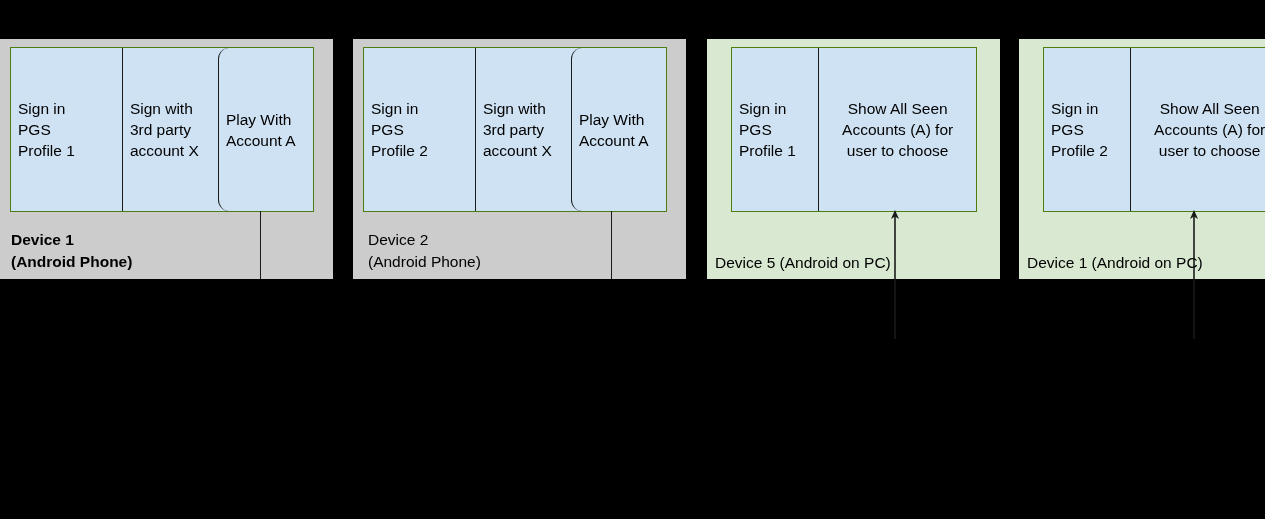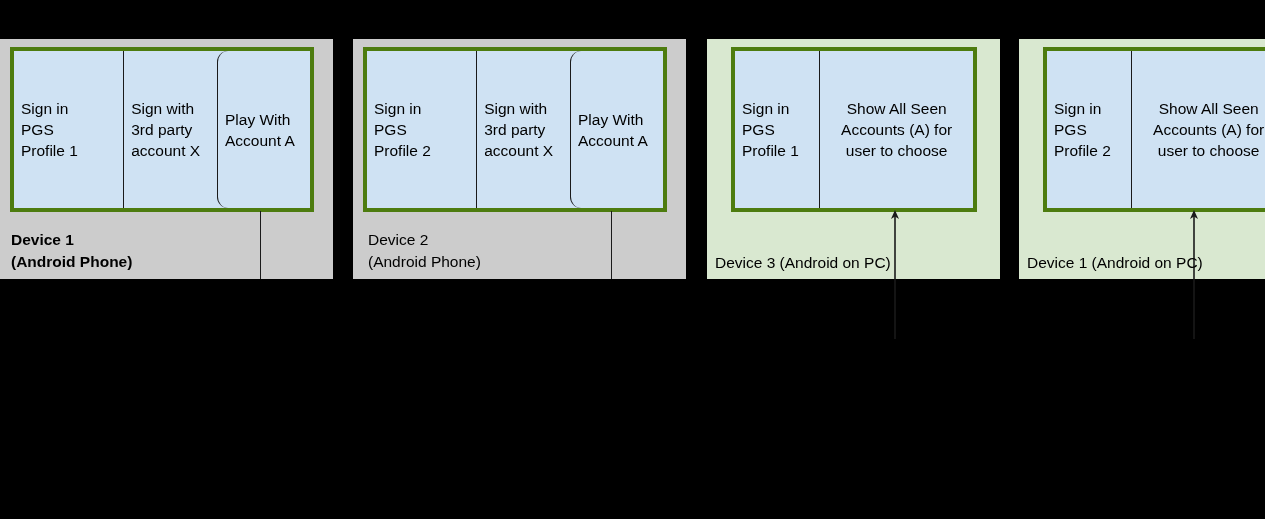--- a/index.html
+++ b/index.html
@@ -38,21 +38,21 @@
   #device-1 { left: -8px;   top: 39px; width: 341px; height: 240px; }
   #device-2 { left: 353px;  top: 39px; width: 333px; height: 240px; }
   #device-3 { left: 707px;  top: 39px; width: 293px; height: 240px; }
   #device-4 { left: 1019px; top: 39px; width: 254px; height: 240px; }
 
   
   .step-row {
     position: absolute;
     display: flex;
     box-sizing: border-box;
-    border: 4px solid #4d7c0f;
+    border: 1px solid #4d7c0f;
     background: #cfe2f3;
   }
   #device-1 .step-row { left: 18px;  top: 8px; width: 304px; height: 165px; }
   #device-2 .step-row { left: 10px;  top: 8px; width: 304px; height: 165px; }
   #device-3 .step-row { left: 24px;  top: 8px; width: 246px; height: 165px; }
   #device-4 .step-row { left: 24px;  top: 8px; width: 246px; height: 165px; }
 
   .step-box {
     box-sizing: border-box;
     display: flex;
@@ -155,21 +155,21 @@
         <span>Sign in PGS Profile 1</span>
       </div>
       <div class="step-box col-2 align-center">
         <span>Show All Seen Accounts (A) for user to choose</span>
       </div>
     </div>
     <svg class="up-arrow" viewBox="0 0 12 130">
       <line x1="6" y1="130" x2="6" y2="7" stroke="#1a1a1a" stroke-width="1.6"></line>
       <path d="M6 1 L10 10 L6 7.6 L2 10 Z" fill="#1a1a1a"></path>
     </svg>
-    <div class="device-caption">Device 3 (Android on PC)</div>
+    <div class="device-caption">Device 5 (Android on PC)</div>
   </div>
 
   <div class="device-panel pc" id="device-4">
     <div class="step-row">
       <div class="step-box col-1 align-left">
         <span>Sign in PGS Profile 2</span>
       </div>
       <div class="step-box col-2 align-center">
         <span>Show All Seen Accounts (A) for user to choose</span>
       </div>

